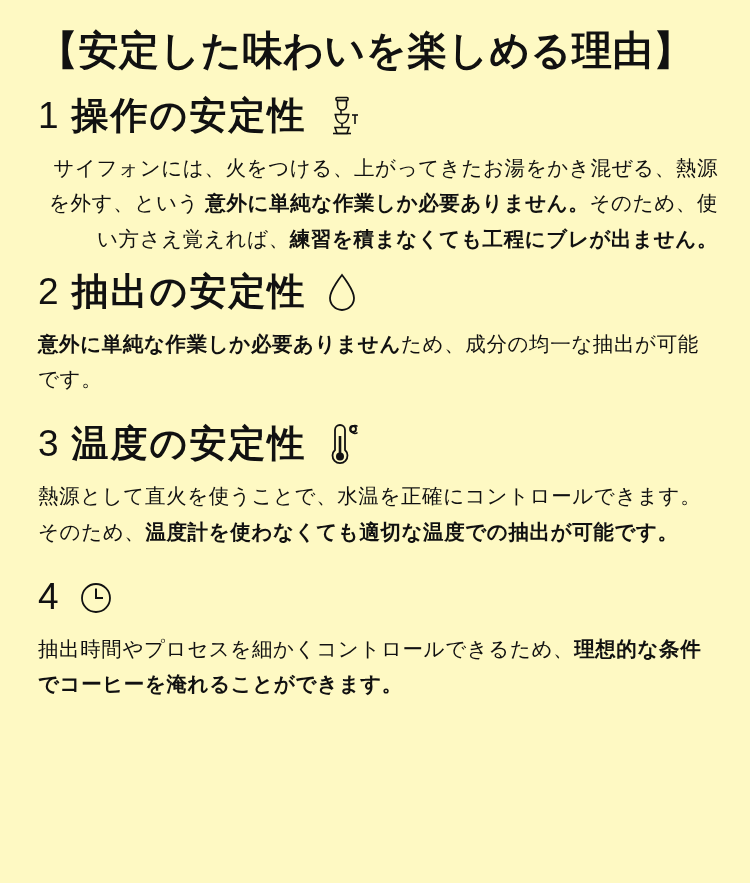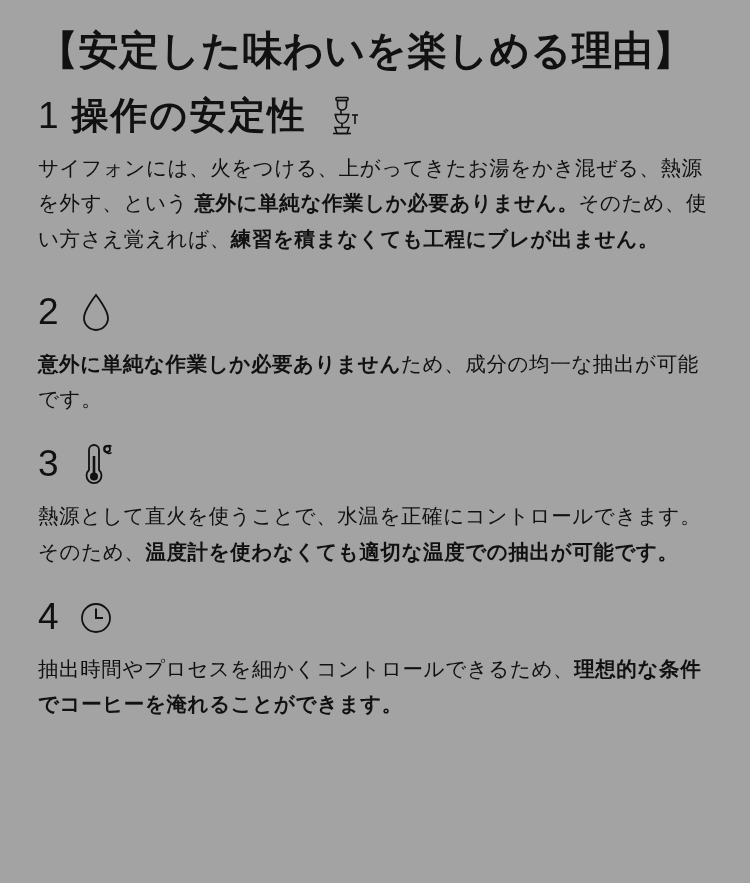--- a/index.html
+++ b/index.html
@@ -12,21 +12,21 @@
     height: 883px;
     font-family: "Liberation Sans", "DejaVu Sans", sans-serif;
     color: #111111;
     overflow: hidden;
   }
   .page {
     box-sizing: border-box;
     width: 750px;
     height: 883px;
     padding: 26px 32px 0 38px;
-    background: #a3a3a3;
+    background: #fef9c3;
   }
   .doc-title {
     font-size: 40px;
     font-weight: 700;
     letter-spacing: 0.5px;
     line-height: 1.2;
     margin: 0 0 18px 0;
     white-space: nowrap;
   }
   .section {
@@ -64,21 +64,21 @@
     font-size: 20.5px;
     line-height: 1.72;
     letter-spacing: 0.6px;
     margin: 0 0 22px 0;
     text-align: left;
   }
   .body-text b {
     font-weight: 700;
   }
   
-  #section-1 .body-text { margin-bottom: 32px; }
+  #section-1 .body-text { margin-bottom: 12px; text-align: right; }
   #section-2 .body-text { margin-bottom: 24px; }
   #section-3 .body-text { margin-bottom: 24px; }
   #section-4 .body-text { margin-bottom: 0; }
   #section-1 .section-heading { margin-top: 0; }
 </style>
 </head>
 <body>
 
 <div class="page">
 
@@ -106,34 +106,36 @@
       </span>
     </div>
     <p class="body-text">
       <span>サイフォンには、火をつける、上がってきたお湯をかき混ぜる、熱源を外す、という </span><b>意外に単純な作業しか必要ありません。</b><span>そのため、使い方さえ覚えれば、</span><b>練習を積まなくても工程にブレが出ません。</b>
     </p>
   </div>
 
   <div class="section" id="section-2">
     <div class="section-heading">
       <span class="num">2</span>
+      <span class="label">抽出の安定性</span>
       <span class="heading-icon">
         <svg width="40" height="46" viewBox="0 0 40 46" aria-hidden="true">
           <path d="M20 6 C20 6 8 21 8 29 a12 12 0 0 0 24 0 C32 21 20 6 20 6 z" fill="none" stroke="#111" stroke-width="1.8"></path>
         </svg>
       </span>
     </div>
     <p class="body-text">
       <b>意外に単純な作業しか必要ありません</b><span>ため、成分の均一な抽出が可能です。</span>
     </p>
   </div>
 
   <div class="section" id="section-3">
     <div class="section-heading">
       <span class="num">3</span>
+      <span class="label">温度の安定性</span>
       <span class="heading-icon">
         <svg width="40" height="48" viewBox="0 0 40 48" aria-hidden="true">
           <g fill="none" stroke="#111" stroke-width="1.8">
             <path d="M13 10 a5 5 0 0 1 10 0 v20 a7.5 7.5 0 1 1 -10 0 z"></path>
             <circle cx="18" cy="36.5" r="4" fill="#111" stroke="none"></circle>
             <path d="M18 16 v18" stroke-width="2.6"></path>
             <circle cx="31" cy="9" r="3"></circle>
             <path d="M35.5 6.5 a4 4 0 1 0 0 6" stroke-width="1.6"></path>
           </g>
         </svg>

